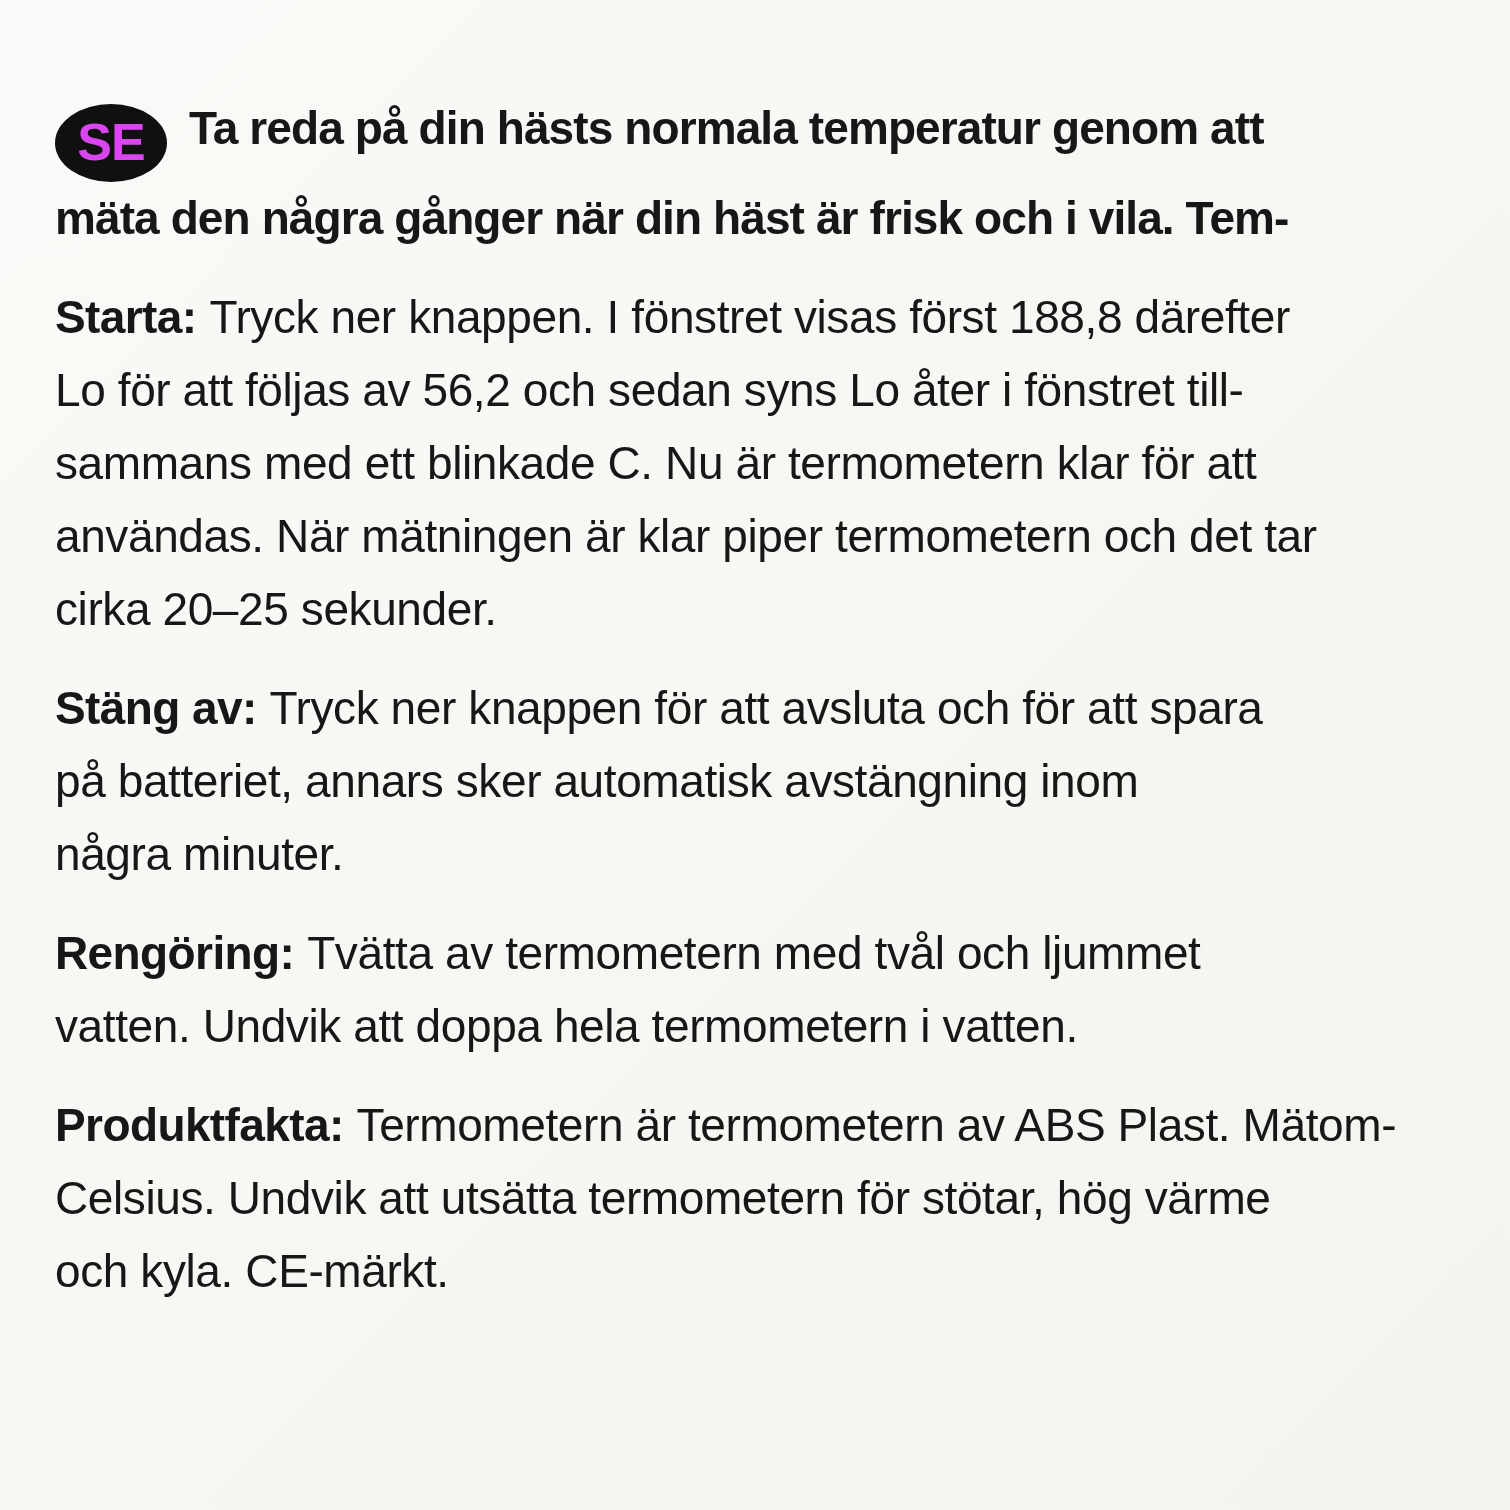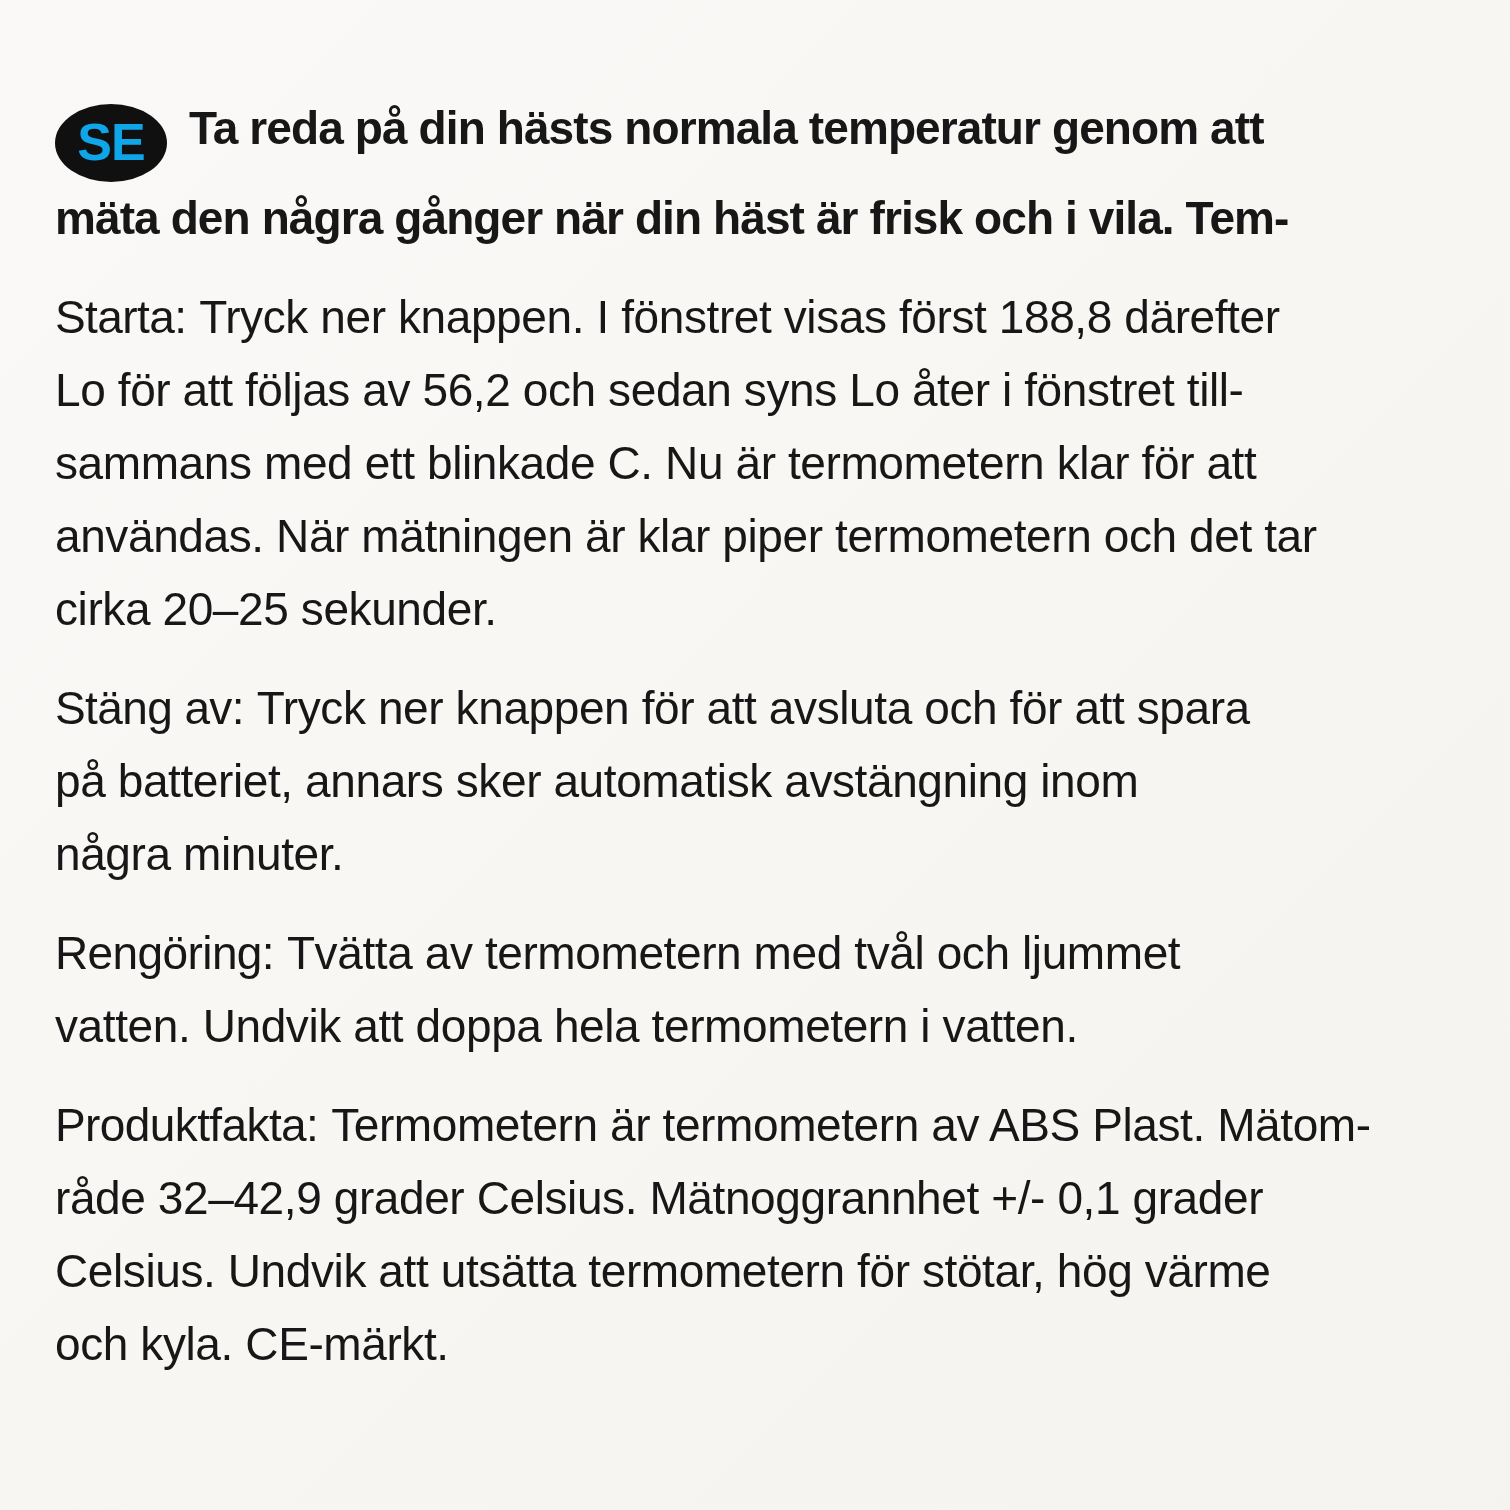--- a/index.html
+++ b/index.html
@@ -28,34 +28,34 @@
     white-space: nowrap;
     font-size: 46px;
     line-height: 73px;
     letter-spacing: -0.4px;
   }
   .para-intro .line {
     font-weight: 700;
     letter-spacing: -0.9px;
   }
   .lead-label {
-    font-weight: 400;
+    font-weight: 700;
     margin-right: 0.28em;
     letter-spacing: -0.6px;
     text-align: right;
   }
   .badge {
     display: inline-flex;
     align-items: center;
     justify-content: center;
     width: 112px;
     height: 78px;
     border-radius: 50%;
     background: #101010;
-    color: #0ea5e9;
+    color: #d946ef;
     font-weight: 700;
     font-size: 52px;
     letter-spacing: -1px;
     vertical-align: -16px;
     margin-right: 22px;
   }
 </style>
 </head>
 <body>
 
@@ -90,18 +90,17 @@
     <div class="line">
       <span class="lead-label">Rengöring:</span><span>Tvätta av termometern med tvål och ljummet</span>
     </div>
     <div class="line">vatten. Undvik att doppa hela termometern i vatten.</div>
   </div>
 
   <div class="para">
     <div class="line">
       <span class="lead-label">Produktfakta:</span><span>Termometern är termometern av ABS Plast. Mätom-</span>
     </div>
-    <div class="line">råde 32–42,9 grader Celsius. Mätnoggrannhet +/- 0,1 grader</div>
     <div class="line">Celsius. Undvik att utsätta termometern för stötar, hög värme</div>
     <div class="line">och kyla. CE-märkt.</div>
   </div>
 
 </div>
 
 </body></html>

